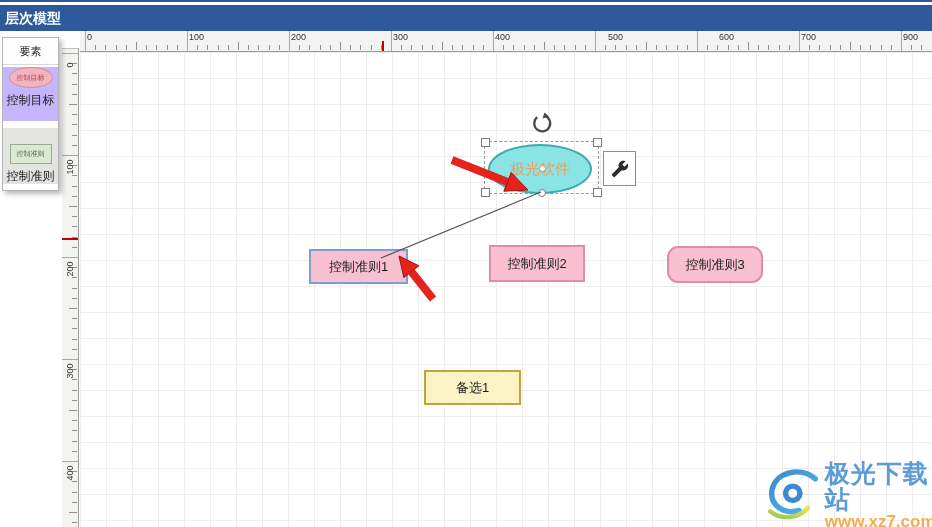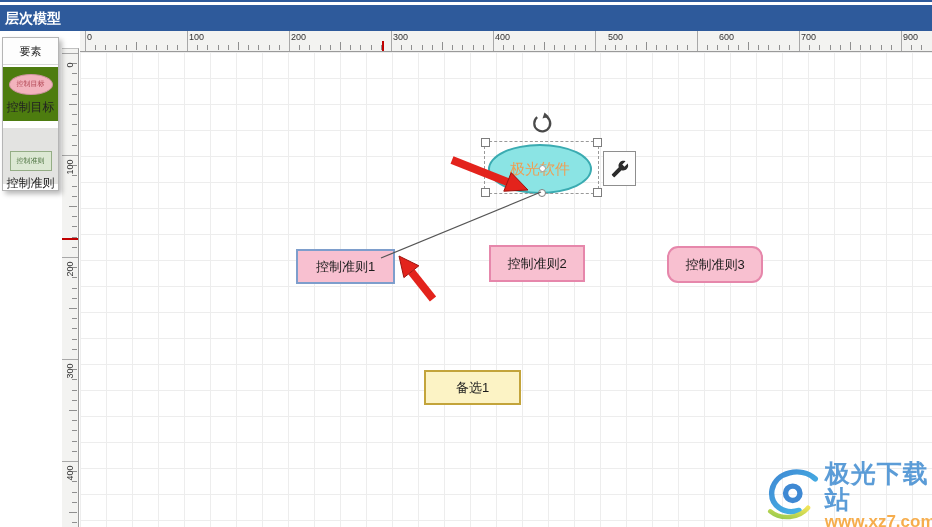--- a/index.html
+++ b/index.html
@@ -20,23 +20,23 @@
   .palette{
     position:absolute;left:2px;top:37px;width:55px;height:152px;
     background:#ffffff;border:1px solid #b5b5b5;
     box-shadow:3px 3px 5px rgba(0,0,0,.28);z-index:6;
   }
   .palette-header{
     height:26px;line-height:26px;text-align:center;font-size:11px;color:#222;
     background:#fdfdfd;border-bottom:1px solid #d8d8d8;
   }
   .palette-group{box-sizing:border-box;text-align:center;}
-  .palette-group.g1{height:54px;background:#4d7c0f;padding-top:7px;margin-top:2px;font-family:Liberation Mono, monospace;}
+  .palette-group.g1{height:54px;background:#c4b5fd;margin-top:2px;}
   .palette-gap{height:7px;background:#ffffff;}
-  .palette-group.g2{height:56px;background:#e3e3e1;padding-top:23px;}
+  .palette-group.g2{height:56px;background:#e3e3e1;padding-top:16px;}
   .pal-shape-ellipse{
     width:42px;height:19px;margin:0 auto;border-radius:50%;
     background:#f2b3bd;border:1px solid #cf93a0;
     font-size:7px;line-height:19px;color:#b04350;overflow:hidden;
   }
   .pal-shape-rect{
     width:40px;height:18px;margin:0 auto;
     background:#dce8d3;border:1px solid #94ad85;
     font-size:7px;line-height:18px;color:#49703c;overflow:hidden;
   }
@@ -77,21 +77,21 @@
     background-size:26px 26px;overflow:hidden;
   }
   .node{position:absolute;display:flex;align-items:center;justify-content:center;
     font-size:13px;color:#1c1c1c;box-sizing:border-box;z-index:2;}
   .node-root{
     left:408px;top:92px;width:104px;height:50px;border-radius:50%;
     background:#8be4e4;border:2px solid #3aabb1;color:#ef9e53;font-size:15px;
   }
   .node-crit{background:#f8c0d0;border:2px solid #e687ab;}
   .node-crit.selected{border:2px solid #7e9ecc;}
-  .crit1{left:216px;top:197px;width:99px;height:35px;}
+  .crit1{left:229px;top:197px;width:99px;height:35px;}
   .crit2{left:409px;top:193px;width:96px;height:37px;}
   .crit3{left:587px;top:194px;width:96px;height:37px;border-radius:11px;}
   .node-alt{background:#fcf3c5;border:2px solid #c3a43b;}
   .alt1{left:344px;top:318px;width:97px;height:35px;}
   .alt2{left:553px;top:324px;width:99px;height:36px;}
   
   .selbox{position:absolute;left:404px;top:89px;width:113px;height:51px;
     border:1px dashed #999;z-index:3;}
   .handle{position:absolute;width:7px;height:7px;background:#fff;border:1px solid #7d7d7d;}
   .h-tl{left:-4px;top:-4px;} .h-tr{right:-4px;top:-4px;}

